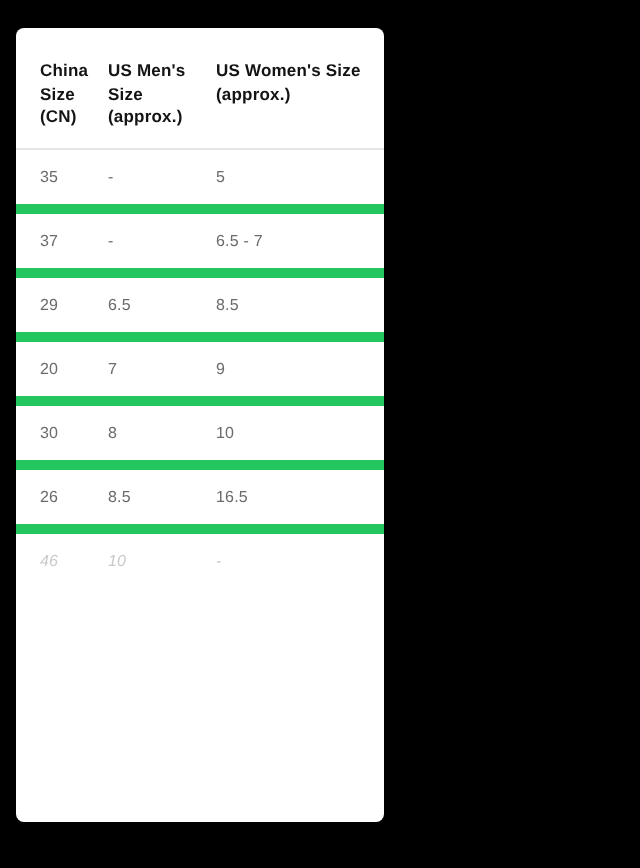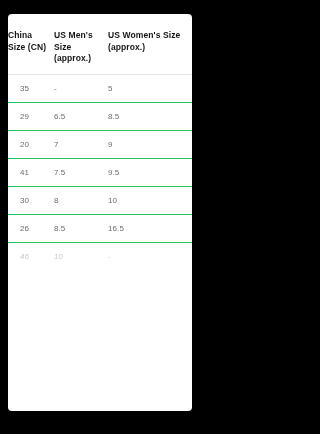--- a/index.html
+++ b/index.html
@@ -44,32 +44,32 @@
     text-align: left;
     vertical-align: top;
     font-size: 8.5px;
     line-height: 11.5px;
     font-weight: 700;
     color: #141414;
     padding: 16px 4px 9px 0;
     border-bottom: 1px solid #e6e6e6;
     letter-spacing: 0.1px;
   }
-  .table th.first { }
+  .table th.first { padding-left: 12px; }
 
   .table td {
     text-align: left;
     vertical-align: middle;
     font-size: 8px;
     line-height: 11px;
     font-weight: 400;
     color: #6b6b6b;
     height: 27px;
     padding: 0 4px 0 0;
-    border-bottom: 1px solid #22c55e;
+    border-bottom: 5px solid #22c55e;
     letter-spacing: 0.1px;
     white-space: nowrap;
   }
   .table td.first { padding-left: 12px; }
 
   .table tr.faded td {
     color: #c9c9c9;
     border-bottom: none;
     font-style: italic;
   }
@@ -99,33 +99,33 @@
         </tr>
       </thead>
 
       <tbody id="table-body">
           <tr>
             <td class="first">35</td>
             <td>-</td>
             <td>5</td>
           </tr>
           <tr>
+            <td class="first">37</td>
+            <td>-</td>
+            <td>6.5 - 7</td>
+          </tr>
+          <tr>
             <td class="first">29</td>
             <td>6.5</td>
             <td>8.5</td>
           </tr>
           <tr>
             <td class="first">20</td>
             <td>7</td>
             <td>9</td>
-          </tr>
-          <tr>
-            <td class="first">41</td>
-            <td>7.5</td>
-            <td>9.5</td>
           </tr>
           <tr>
             <td class="first">30</td>
             <td>8</td>
             <td>10</td>
           </tr>
           <tr>
             <td class="first">26</td>
             <td>8.5</td>
             <td>16.5</td>

